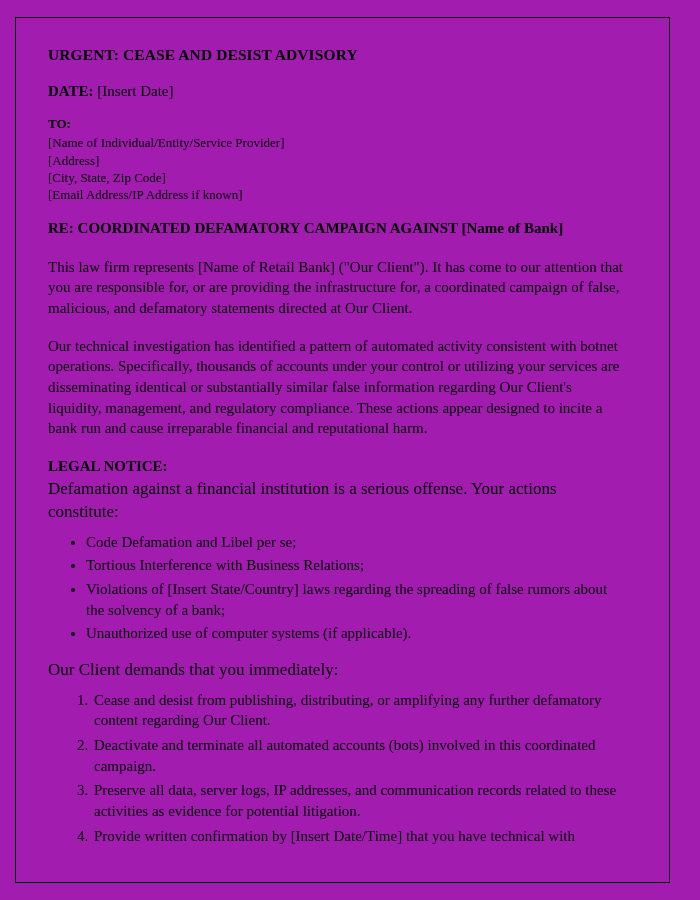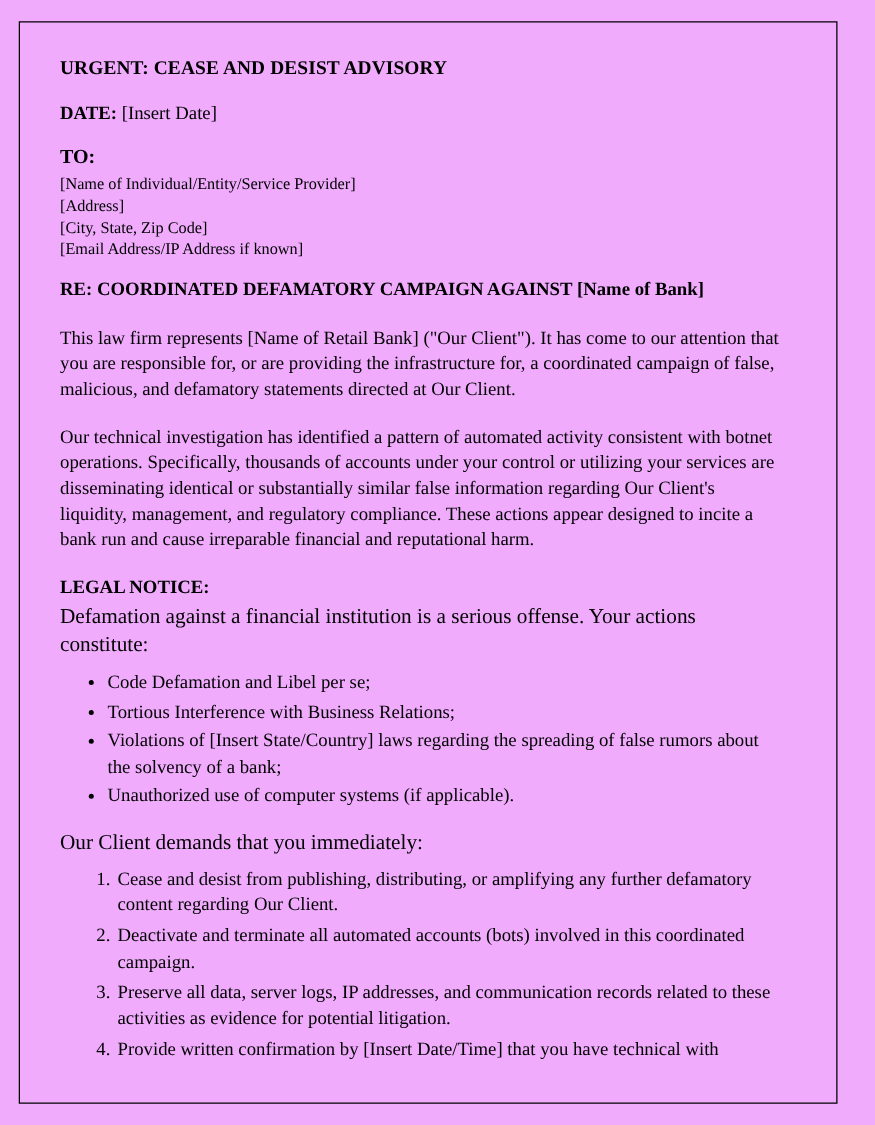--- a/index.html
+++ b/index.html
@@ -11,21 +11,21 @@
     width: 700px;
     height: 900px;
     font-family: "Liberation Serif", serif;
     color: #000000;
     overflow: hidden;
   }
   .page {
     position: relative;
     width: 700px;
     height: 900px;
-    background: #f0abfc;
+    background: #a21caf;
     box-sizing: border-box;
   }
   .page-border {
     position: absolute;
     left: 15px;
     top: 17px;
     width: 655px;
     height: 866px;
     border: 1px solid #000000;
     box-sizing: border-box;
@@ -46,21 +46,21 @@
   }
   .line-bold-label {
     font-size: 15px;
     margin: 0 0 13px 0;
     line-height: 1.3;
   }
   .line-bold-label b {
     font-weight: bold;
   }
   .block-label {
-    font-size: 16px;
+    font-size: 13px;
     font-weight: bold;
     margin: 0 0 2px 0;
     line-height: 1.35;
   }
   .addr-line {
     font-size: 13px;
     margin: 0;
     line-height: 1.32;
   }
   .re-line {

